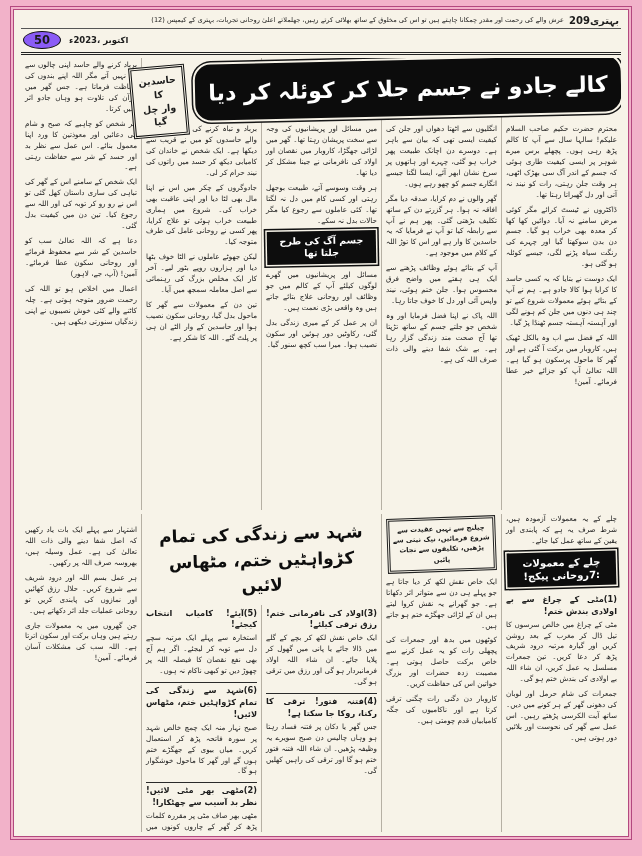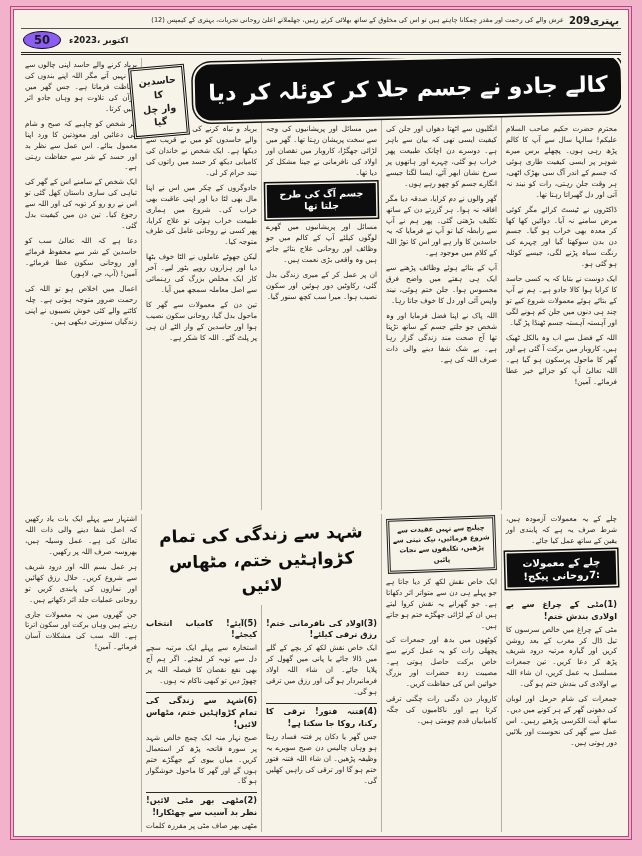--- a/index.html
+++ b/index.html
@@ -65,36 +65,36 @@
     grid-template-areas:
       "a b h h e"
       "a b c d e";
   }
   .lcell{padding:0 4px;overflow:hidden;}
   .la{grid-area:a;border-inline-end:1px solid #b6b0a4;}
   .lb{grid-area:b;border-inline-end:1px solid #b6b0a4;}
   .lh{grid-area:h;border-inline-end:1px solid #b6b0a4;}
   .lc{grid-area:c;border-inline-end:1px solid #b6b0a4;}
   .ld{grid-area:d;border-inline-end:1px solid #b6b0a4;}
-  .le{grid-area:e;}
+  .le{grid-area:e;margin-top:11px;}
   .mid-headline{
     font-weight:bold;font-size:17px;line-height:1.5;text-align:center;
     transform:rotate(-1.6deg);padding:8px 2px 6px;color:#0e0e0e;
   }
   .notebox{
     border:3px double #222;background:#f7f3e8;
     font-size:6.8px;font-weight:bold;text-align:center;line-height:1.5;
     padding:4px 3px;margin:3px 1px 5px;transform:rotate(-2deg);
   }
   .chillabox{font-size:10px;transform:rotate(-1.5deg);}
   .item-head{
     font-weight:bold;font-size:8.2px;line-height:1.45;text-align:justify;
     border-top:1.3px solid #2a2a2a;padding-top:2px;margin:5px 0 2px;
   }
-  .item-head.first{margin-top:11px;border-top:none;}
+  .item-head.first{margin-top:1px;border-top:none;}
 </style>
 </head>
 <body>
 
 <div class="outer">
   <div class="page">
 
     <div class="topstrip">
       <span class="masthead">بہتری209</span>
       <span class="striptext">عرش والے کی رحمت اور مقدر چمکانا چاہتے ہیں تو اس کی مخلوق کے ساتھ بھلائی کرتے رہیں، جھلملاتے اعلیٰ روحانی تجربات، بہتری کے کیمپس (12)</span>
@@ -123,20 +123,21 @@
 
       <div class="uc">
         <p class="bp">انگلیوں سے اٹھتا دھواں اور جلن کی کیفیت ایسی تھی کہ بیان سے باہر ہے۔ دوسرے دن اچانک طبیعت پھر خراب ہو گئی، چہرے اور ہاتھوں پر سرخ نشان ابھر آئے، ایسا لگتا جیسے انگارے جسم کو چھو رہے ہوں۔</p>
         <p class="bp">گھر والوں نے دم کرایا، صدقہ دیا مگر افاقہ نہ ہوا۔ ہر گزرتے دن کے ساتھ تکلیف بڑھتی گئی۔ پھر ہم نے آپ سے رابطہ کیا تو آپ نے فرمایا کہ یہ حاسدین کا وار ہے اور اس کا توڑ اللہ کے کلام میں موجود ہے۔</p>
         <p class="bp">آپ کے بتائے ہوئے وظائف پڑھنے سے ایک ہی ہفتے میں واضح فرق محسوس ہوا۔ جلن ختم ہوئی، نیند واپس آئی اور دل کا خوف جاتا رہا۔</p>
         <p class="bp">اللہ پاک نے اپنا فضل فرمایا اور وہ شخص جو جلتے جسم کے ساتھ تڑپتا تھا آج صحت مند زندگی گزار رہا ہے۔ بے شک شفا دینے والی ذات صرف اللہ کی ہے۔</p>
       </div>
 
       <div class="uc">
         <p class="bp">میں مسائل اور پریشانیوں کی وجہ سے سخت پریشان رہتا تھا۔ گھر میں لڑائی جھگڑا، کاروبار میں نقصان اور اولاد کی نافرمانی نے جینا مشکل کر دیا تھا۔</p>
+        <p class="bp">ہر وقت وسوسے آتے، طبیعت بوجھل رہتی اور کسی کام میں دل نہ لگتا تھا۔ کئی عاملوں سے رجوع کیا مگر حالات بدل نہ سکے۔</p>
         <div class="blackbox">جسم آگ کی طرح جلتا تھا</div>
         <p class="bp">مسائل اور پریشانیوں میں گھرے لوگوں کیلئے آپ کے کالم میں جو وظائف اور روحانی علاج بتائے جاتے ہیں وہ واقعی بڑی نعمت ہیں۔</p>
         <p class="bp">ان پر عمل کر کے میری زندگی بدل گئی، رکاوٹیں دور ہوئیں اور سکون نصیب ہوا۔ میرا سب کچھ سنور گیا۔</p>
       </div>
 
       <div class="uc">
         <p class="bp">برباد و تباہ کرنے کی سازشیں کرنے والے حاسدوں کو میں نے قریب سے دیکھا ہے۔ ایک شخص نے خاندان کی کامیابی دیکھ کر حسد میں راتوں کی نیند حرام کر لی۔</p>
         <p class="bp">جادوگروں کے چکر میں اس نے اپنا مال بھی لٹا دیا اور اپنی عاقبت بھی خراب کی۔ شروع میں ہماری طبیعت خراب ہوئی تو علاج کرایا، پھر کسی نے روحانی عامل کی طرف متوجہ کیا۔</p>
         <p class="bp">لیکن جھوٹے عاملوں نے الٹا خوف بٹھا دیا اور ہزاروں روپے بٹور لیے۔ آخر کار ایک مخلص بزرگ کی رہنمائی سے اصل معاملہ سمجھ میں آیا۔</p>
         <p class="bp">تین دن کے معمولات سے گھر کا ماحول بدل گیا، روحانی سکون نصیب ہوا اور حاسدین کے وار الٹے ان ہی پر پلٹ گئے۔ اللہ کا شکر ہے۔</p>

